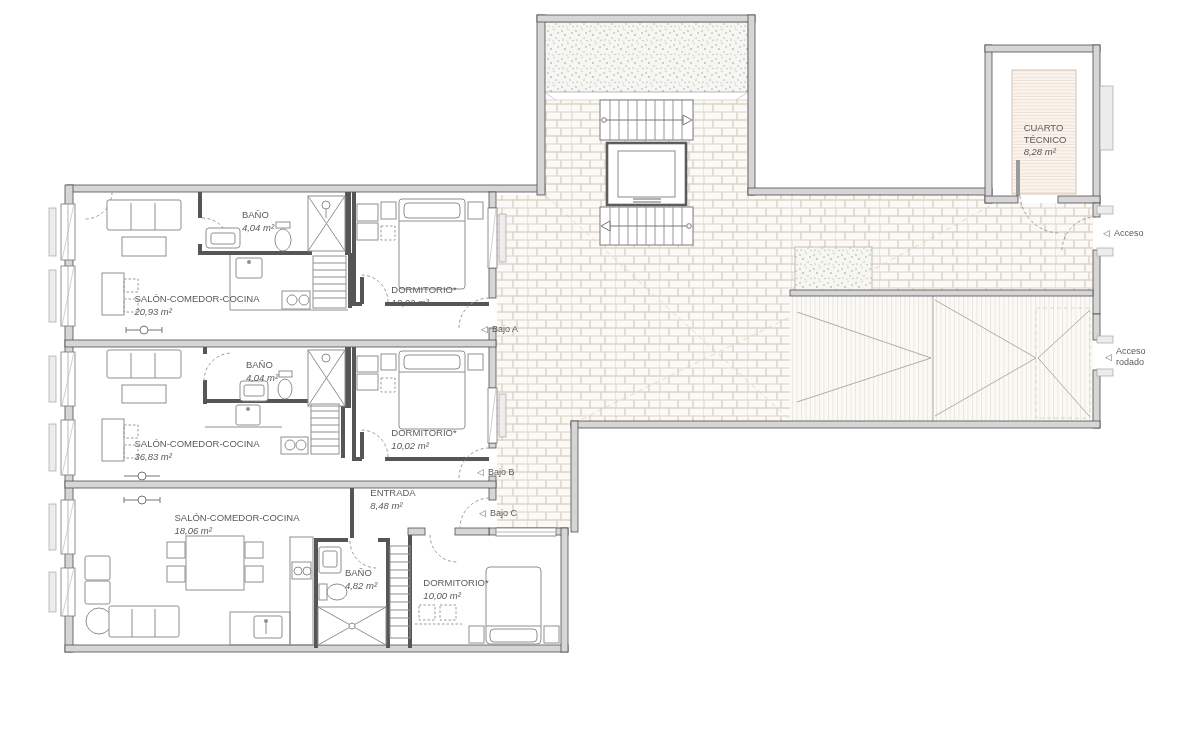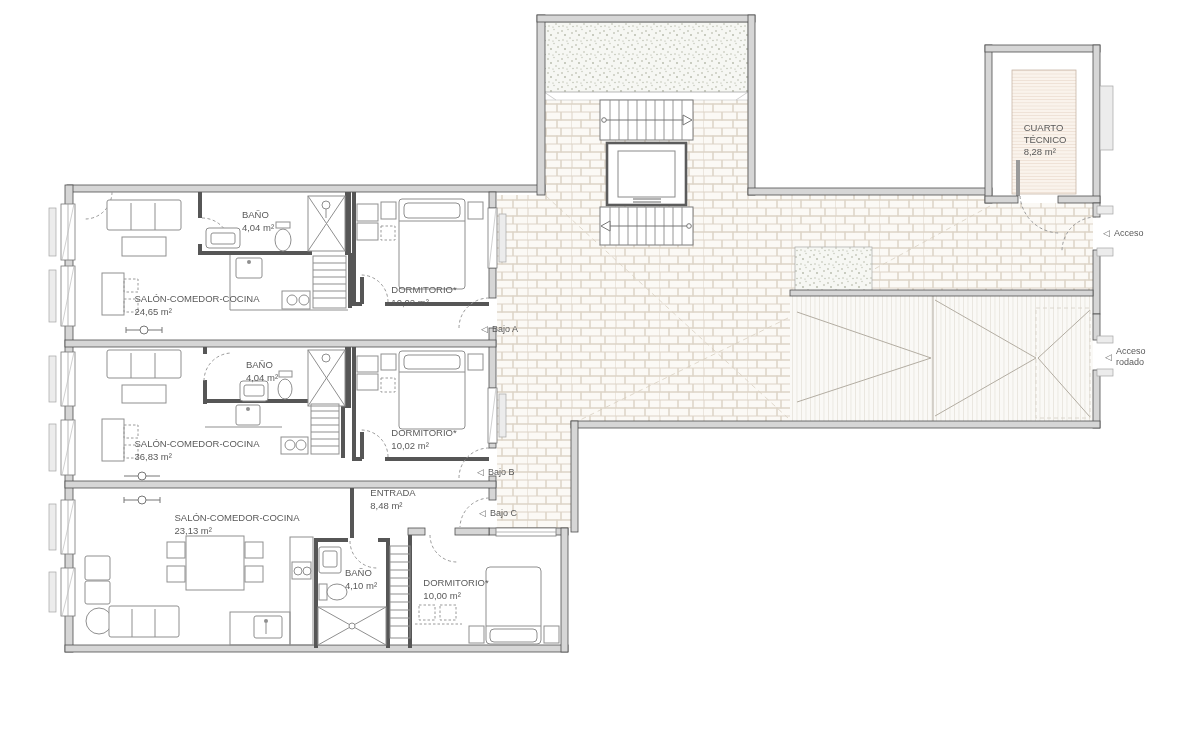--- a/index.html
+++ b/index.html
@@ -14,21 +14,21 @@
   .furd{fill:none;stroke:#9a9a9a;stroke-width:1;stroke-dasharray:2.5 2;}
   .door{fill:none;stroke:#9a9a9a;stroke-width:1;stroke-dasharray:3 2.5;}
   .win{fill:#ffffff;stroke:#777;stroke-width:.8;}
   .sill{fill:#ececec;stroke:#a5a5a5;stroke-width:.7;}
   .slope{stroke:#d8cfc0;stroke-width:.8;stroke-dasharray:5 4;fill:none;}
   .chev{fill:none;stroke:#b3ada2;stroke-width:1;}
   .stairln{stroke:#8a8a8a;stroke-width:.9;}
   
   .lbl{position:absolute;transform:translate(-50%,-50%);text-align:left;color:#5a5a5a;
        font-size:9.5px;line-height:13px;white-space:nowrap;}
-  .lbl .l2{font-size:9.5px;}
+  .lbl .l2{font-size:9.5px;font-style:italic;}
   .ann{position:absolute;display:flex;align-items:center;gap:4px;color:#5a5a5a;
        font-size:9px;white-space:nowrap;}
   .ann .col{display:flex;flex-direction:column;line-height:11px;}
   .tri{font-family:"DejaVu Sans",sans-serif;font-size:9px;color:#6e6e6e;line-height:9px;}
 </style>
 </head>
 <body>
 
 <div id="stage">
 
@@ -427,21 +427,21 @@
     <rect class="fur" x="469" y="626" width="15" height="17"></rect>
         <rect class="fur" x="544" y="626" width="15" height="17"></rect>
     <rect class="furd" x="419" y="605" width="16" height="15"></rect>
         <rect class="furd" x="440" y="605" width="16" height="15"></rect>
     <line x1="415" y1="624" x2="462" y2="624" stroke="#9a9a9a" stroke-dasharray="2.5 2"></line>
   </g>
 </svg>
 
   <div class="lbl" style="left:197px;top:305px">
     <div class="l1">SALÓN-COMEDOR-COCINA</div>
-    <div class="l2">24,65 m²</div>
+    <div class="l2">20,93 m²</div>
   </div>
   <div class="lbl" style="left:258px;top:221px">
     <div class="l1">BAÑO</div>
     <div class="l2">4,04 m²</div>
   </div>
   <div class="lbl" style="left:424px;top:296px">
     <div class="l1">DORMITORIO*</div>
     <div class="l2">10,02 m²</div>
   </div>
   <div class="lbl" style="left:197px;top:450px">
@@ -451,29 +451,29 @@
   <div class="lbl" style="left:262px;top:371px">
     <div class="l1">BAÑO</div>
     <div class="l2">4,04 m²</div>
   </div>
   <div class="lbl" style="left:424px;top:439px">
     <div class="l1">DORMITORIO*</div>
     <div class="l2">10,02 m²</div>
   </div>
   <div class="lbl" style="left:237px;top:524px">
     <div class="l1">SALÓN-COMEDOR-COCINA</div>
-    <div class="l2">23,13 m²</div>
+    <div class="l2">18,06 m²</div>
   </div>
   <div class="lbl" style="left:393px;top:499px">
     <div class="l1">ENTRADA</div>
     <div class="l2">8,48 m²</div>
   </div>
   <div class="lbl" style="left:361px;top:579px">
     <div class="l1">BAÑO</div>
-    <div class="l2">4,10 m²</div>
+    <div class="l2">4,82 m²</div>
   </div>
   <div class="lbl" style="left:456px;top:589px">
     <div class="l1">DORMITORIO*</div>
     <div class="l2">10,00 m²</div>
   </div>
   <div class="lbl" style="left:1045px;top:140px;line-height:12px">
     <div class="l1">CUARTO</div>
     <div class="l1">TÉCNICO</div>
     <div class="l2">8,28 m²</div>
   </div>

